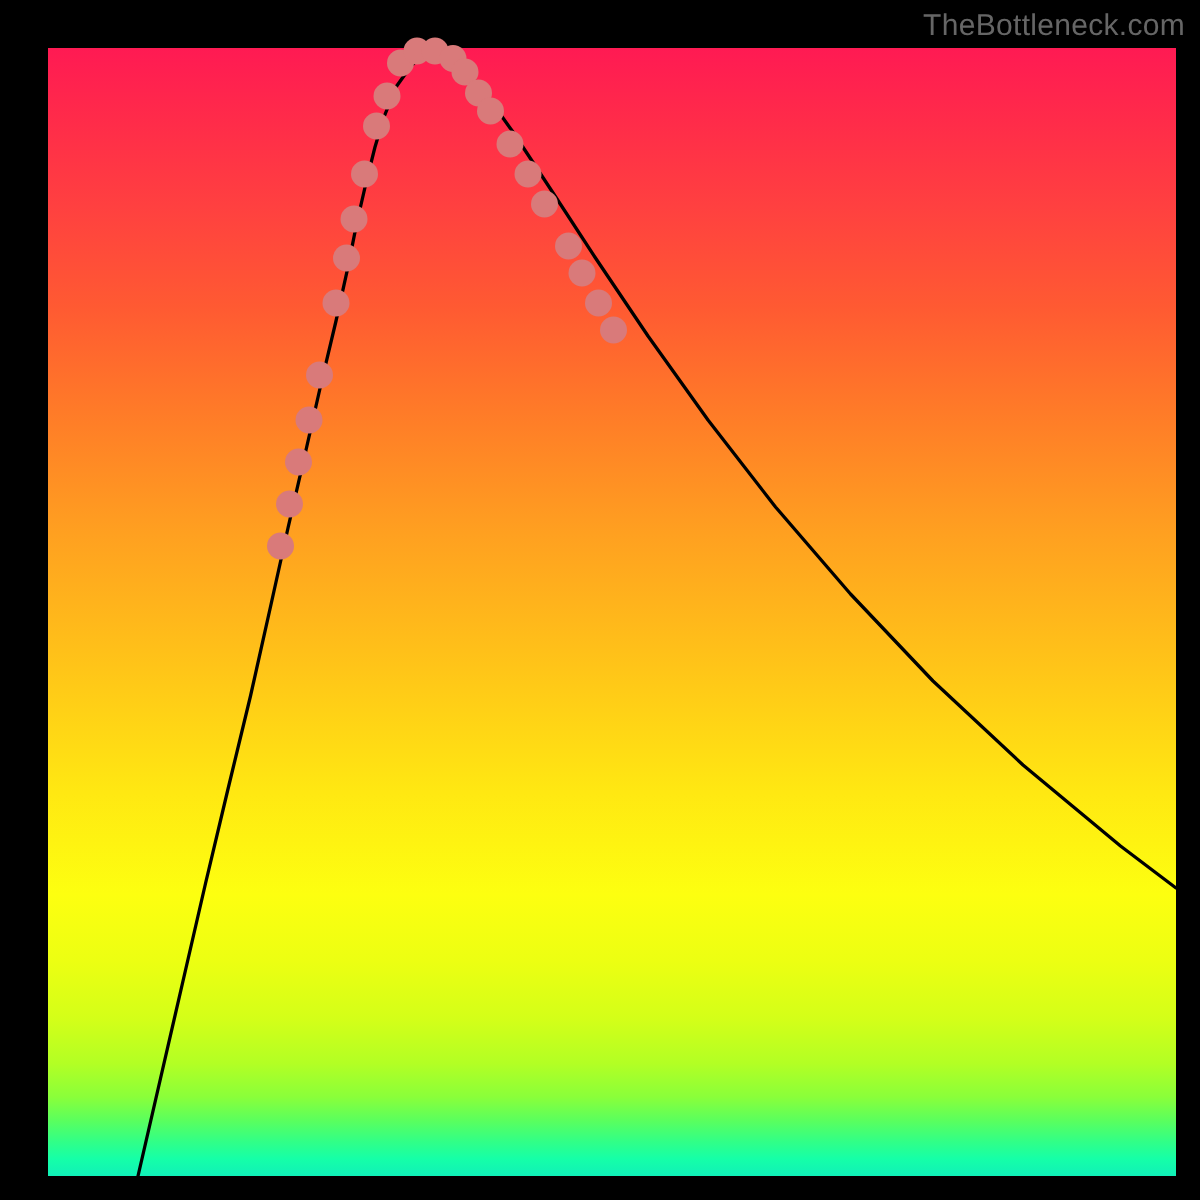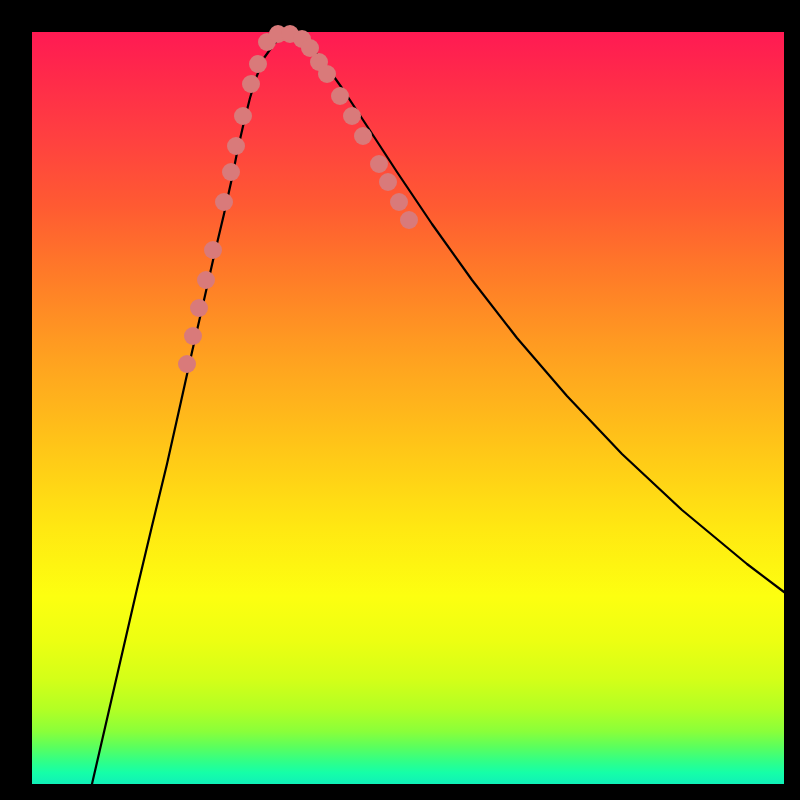--- a/index.html
+++ b/index.html
@@ -102,13 +102,14 @@
           <circle cx="308" cy="64" r="9" class="dot"></circle>
           <circle cx="320" cy="84" r="9" class="dot"></circle>
           <circle cx="331" cy="104" r="9" class="dot"></circle>
           <circle cx="347" cy="132" r="9" class="dot"></circle>
           <circle cx="356" cy="150" r="9" class="dot"></circle>
           <circle cx="367" cy="170" r="9" class="dot"></circle>
           <circle cx="377" cy="188" r="9" class="dot"></circle>
         </g>
     </svg>
   </div>
+  <div class="watermark">TheBottleneck.com</div>
 </div>
 
 </body></html>

